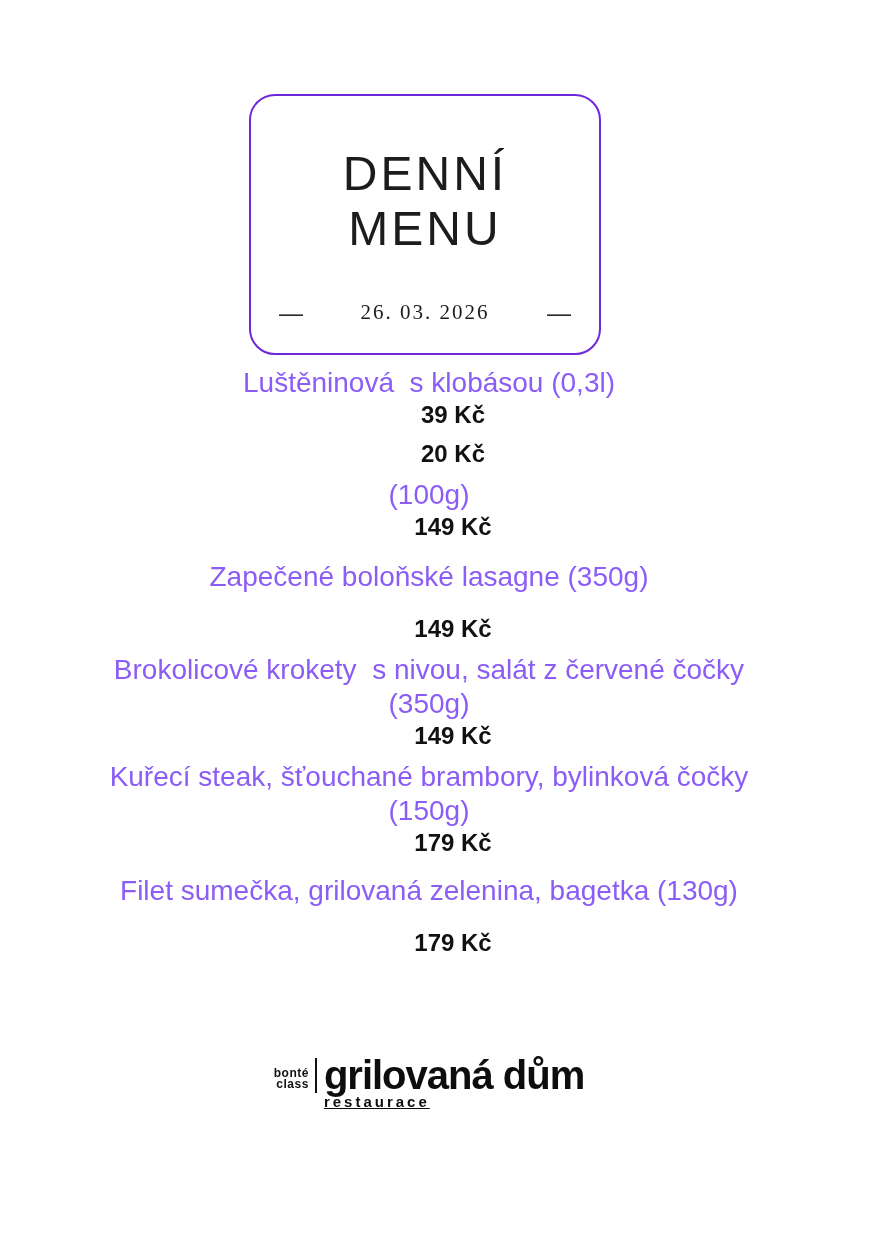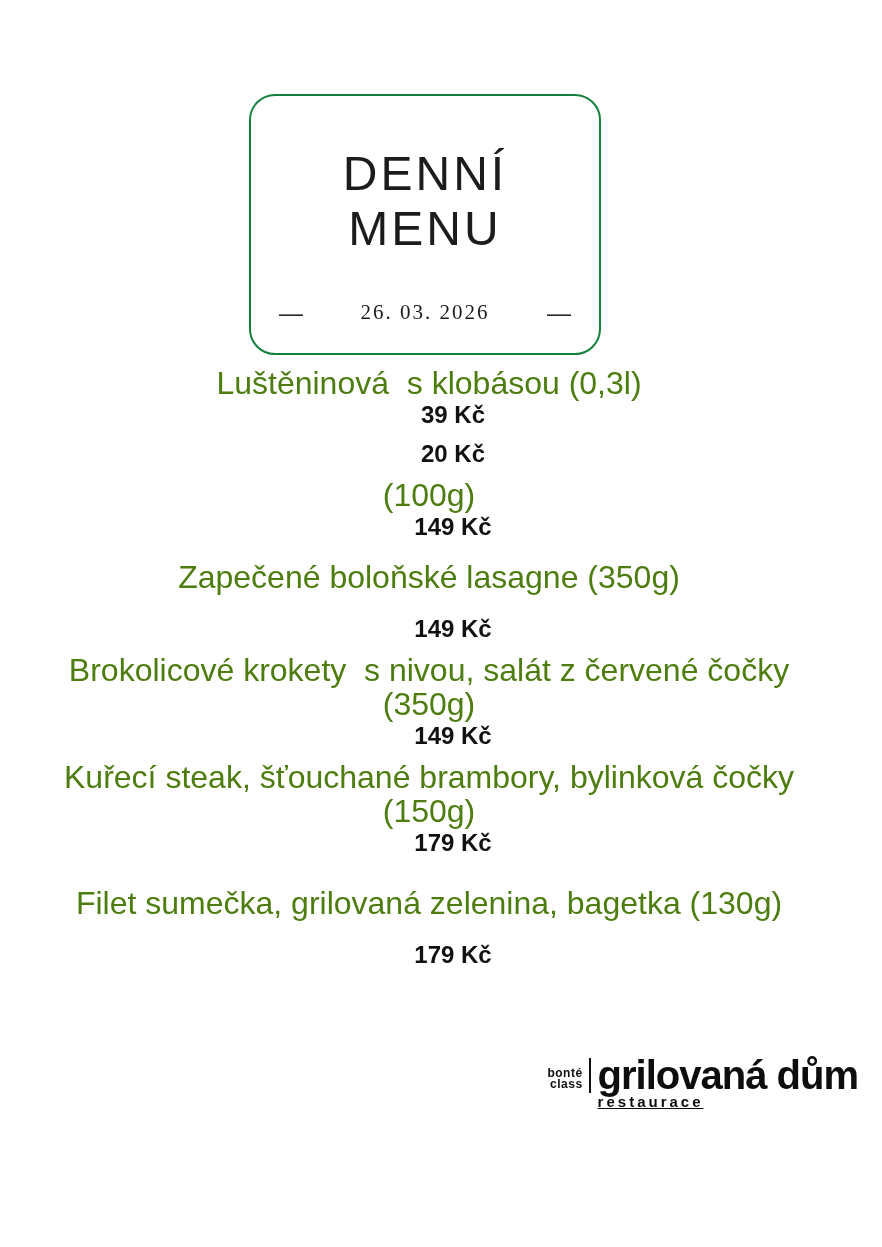--- a/index.html
+++ b/index.html
@@ -13,21 +13,21 @@
     overflow: hidden;
   }
 
   
   .header-box {
     position: absolute;
     left: 249px;
     top: 94px;
     width: 352px;
     height: 261px;
-    border: 2px solid #15803d;
+    border: 2px solid #6d28d9;
     border-radius: 26px;
     box-sizing: border-box;
   }
   .title {
     margin-top: 50px;
     text-align: center;
     font-size: 48px;
     line-height: 55px;
     letter-spacing: 3px;
     color: #1c1c1c;
@@ -57,45 +57,45 @@
   
   .items {
     position: absolute;
     top: 366px;
     left: 0;
     width: 858px;
     text-align: center;
   }
   .menu-item { margin-bottom: 9px; }
   .menu-item:nth-child(4) { margin-top: 18px; }
-  .menu-item:nth-child(7) { margin-top: 28px; }
+  .menu-item:nth-child(7) { margin-top: 16px; }
   .item-name-line {
-    font-size: 32px;
+    font-size: 28px;
     line-height: 34px;
     font-weight: 400;
-    color: #4d7c0f;
+    color: #8b5cf6;
     white-space: pre-wrap;
   }
   .item-name-line:empty { height: 20px; }
   .item-price {
     font-size: 24px;
     line-height: 30px;
     font-weight: 700;
     color: #111111;
     padding-left: 48px;
   }
 
   
   .logo {
     position: absolute;
     top: 1056px;
     left: 0;
     width: 858px;
     display: flex;
-    justify-content: flex-end;
+    justify-content: center;
     align-items: flex-start;
   }
   .logo-brand {
     text-align: right;
     font-size: 12px;
     line-height: 11px;
     font-weight: 700;
     letter-spacing: 0.5px;
     color: #111111;
     margin-top: 12px;

